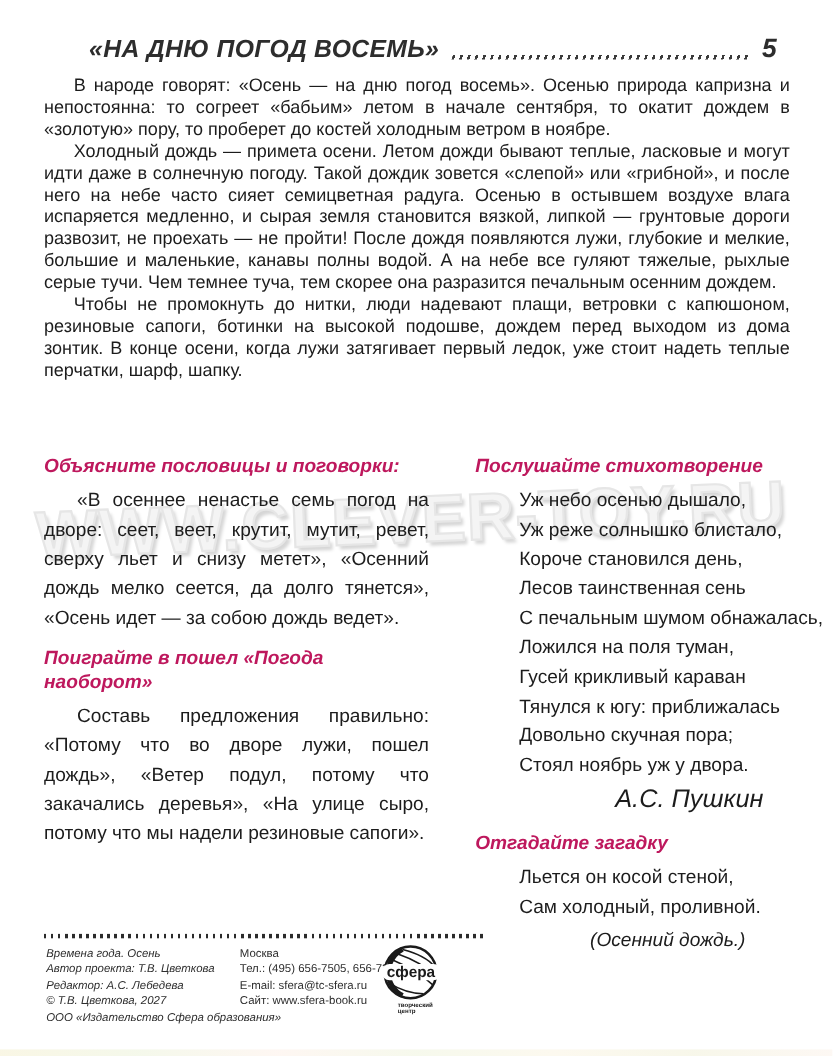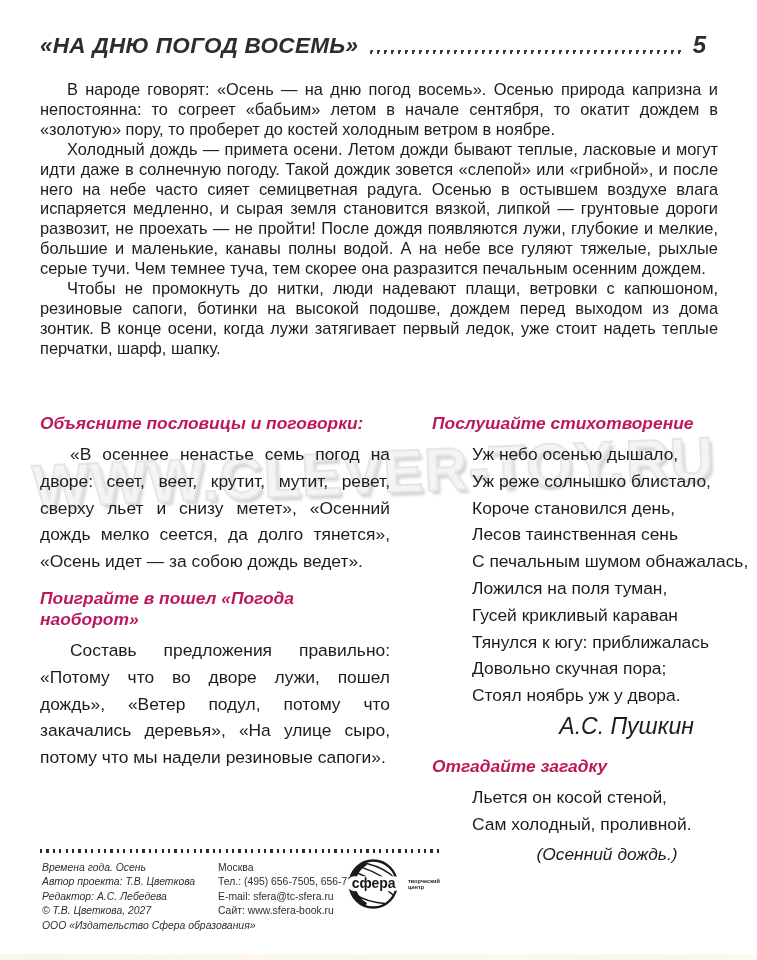--- a/index.html
+++ b/index.html
@@ -3,27 +3,27 @@
 <meta charset="utf-8">
 <style>
   html,body { margin:0; padding:0; background:#ffffff; }
   .page {
     position:relative; width:757px; height:960px; background:#ffffff;
     font-family:"Liberation Sans", sans-serif; color:#1c1c1c; overflow:hidden;
   }
 
   
   .header { position:absolute; top:31px; left:40px; width:680px; display:flex; align-items:baseline; z-index:3; }
-  .header-title { font-weight:bold; font-style:italic; font-size:22.5px; letter-spacing:0.3px; color:#2d2d2d; white-space:nowrap; }
+  .header-title { font-weight:bold; font-style:italic; font-size:22.5px; letter-spacing:0.3px; color:#2d2d2d; white-space:nowrap;margin-left:41px; }
   .leader { flex:1; height:4px; align-self:flex-end; margin:0 10px 5px 12px;
     background:repeating-linear-gradient(90deg,#3a3a3a 0 2.4px,transparent 2.4px 7px); transform:skewX(-18deg); }
   .page-num { font-weight:bold; font-style:italic; font-size:24px; color:#2d2d2d; padding-right:14px; }
 
   
-  .intro { position:absolute; top:80px; left:40px; width:678px; font-size:16.4px; line-height:19.9px;
+  .intro { position:absolute; top:69px; left:40px; width:678px; font-size:16.4px; line-height:19.9px;
     text-align:justify; z-index:2; }
   .intro p { margin:0; text-indent:27px; }
 
   
   .columns { position:absolute; top:413px; left:40px; width:678px; display:flex; z-index:2; }
   .col-left { width:350px; }
   .col-right { width:286px; margin-left:42px; }
   .sec-heading { font-weight:bold; font-style:italic; font-size:17.4px; margin:0 0 7px 0; color:#be185d; }
   .sec-text { font-size:17.4px; line-height:26.8px; text-align:justify; text-indent:30px; margin:0; }
   .sec2 { margin-top:13px; }
@@ -40,21 +40,21 @@
     text-shadow:3px 4px 3px #d6d6d6;
     transform:rotate(-2.4deg);
   }
 
   
   .footer-dots { position:absolute; top:849px; left:40px; width:402px; height:3.6px;
     background:repeating-linear-gradient(90deg,#2b2b2b 0 2.2px,transparent 2.2px 6.4px); }
   .footer-col { position:absolute; top:861px; font-size:10.4px; line-height:14.4px; color:#2e2e2e; }
   .footer-left { left:42px;font-style:italic; }
   .footer-mid { left:218px; }
-  .logo-wrap { position:absolute; top:857px; left:347px; display:flex; align-items:center; }
+  .logo-wrap { position:absolute; top:857px; left:347px; display:flex; align-items:center;flex-direction:column; }
   .logo-side { margin-left:5px; font-size:5.6px; font-weight:bold; line-height:6.4px; color:#1a1a1a; }
 
   
   .bottom-strip { position:absolute; left:0; bottom:0; width:757px; height:6px; opacity:0.55;
     background:linear-gradient(90deg,#f4efcf,#ecf3da,#fdf0e8,#eff4dd,#faf4e2,#f1f0d8,#fbf2ea); }
 </style>
 </head>
 <body>
 
 <div class="page">

